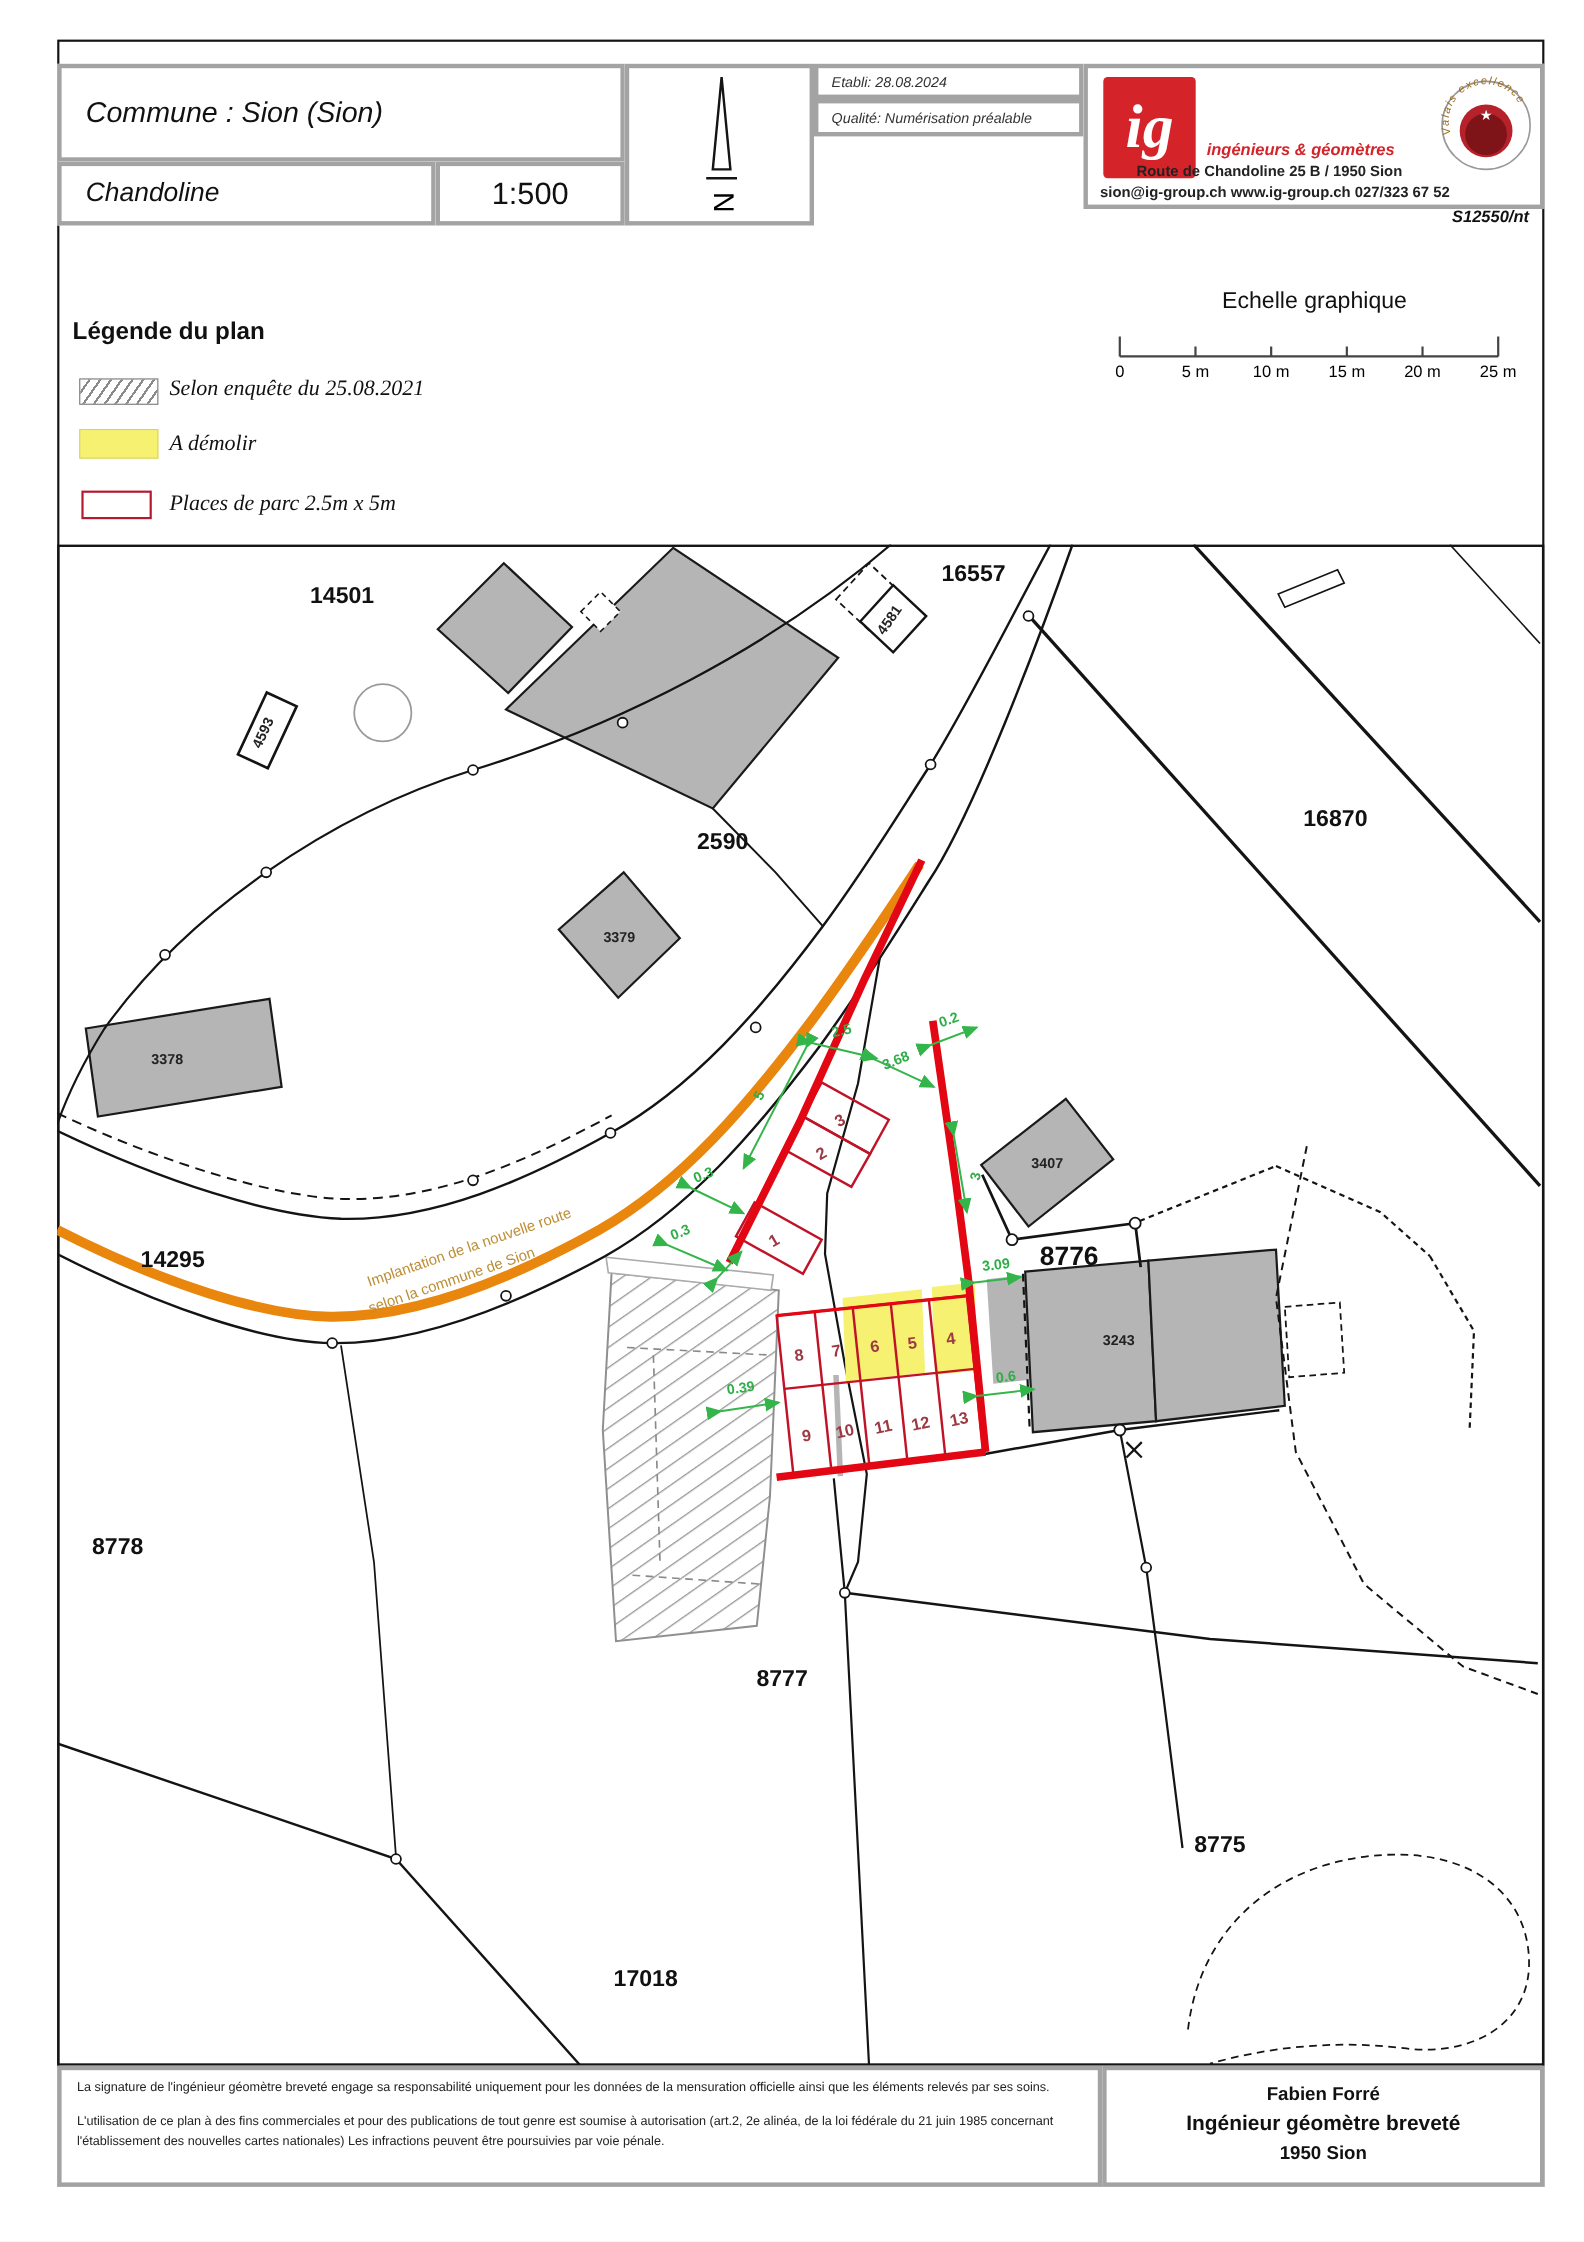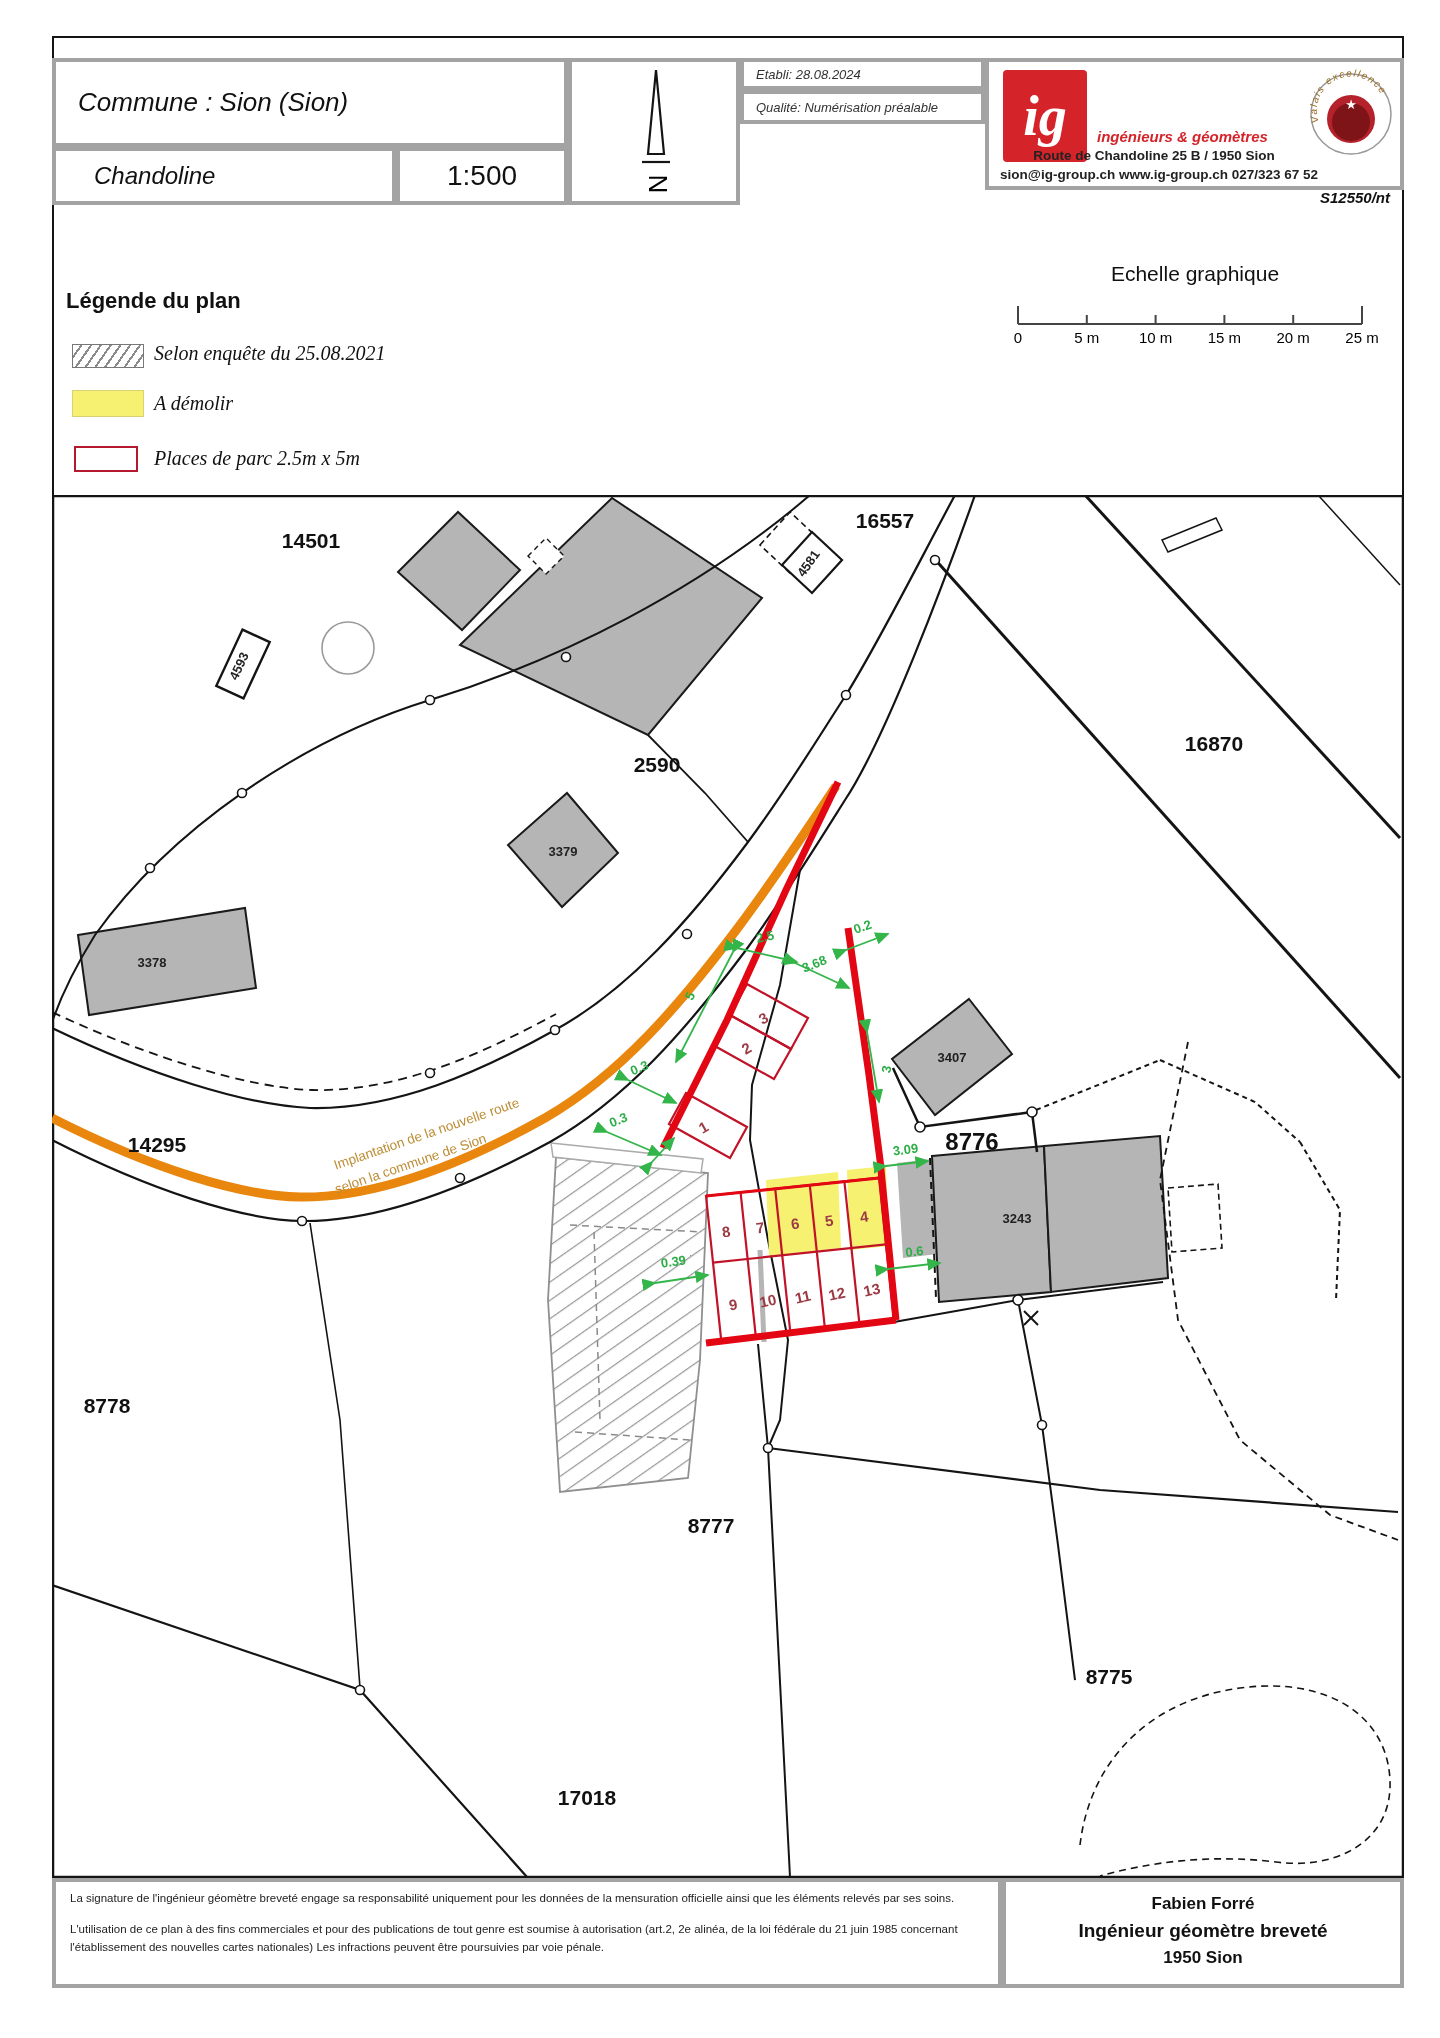--- a/index.html
+++ b/index.html
@@ -16,21 +16,21 @@
 </head>
 <body>
 
 <div class="page">
 
   <div class="frame" style="left:52px;top:36px;width:1352px;height:1952px;"></div>
 
   <div class="cell vcenter" style="left:52px;top:58px;width:516px;height:89px;padding-left:22px;">
     <span class="it" style="font-size:26px;">Commune : Sion (Sion)</span>
   </div>
-  <div class="cell vcenter" style="left:52px;top:147px;width:344px;height:58px;padding-left:38px;">
+  <div class="cell vcenter" style="left:52px;top:147px;width:344px;height:58px;padding-left:22px;">
     <span class="it" style="font-size:24px;">Chandoline</span>
   </div>
   <div class="cell hcenter" style="left:396px;top:147px;width:172px;height:58px;">
     <span style="font-size:28px;">1:500</span>
   </div>
 
   <div class="cell" style="left:568px;top:58px;width:172px;height:147px;">
     <svg class="abs" style="left:0;top:0;" width="168" height="143" viewBox="0 0 168 143">
       <polygon points="84,8 92,92 76,92" fill="#fff" stroke="#141414" stroke-width="2.2"></polygon>
       <line x1="70" y1="100" x2="98" y2="100" stroke="#141414" stroke-width="2.2"></line>

